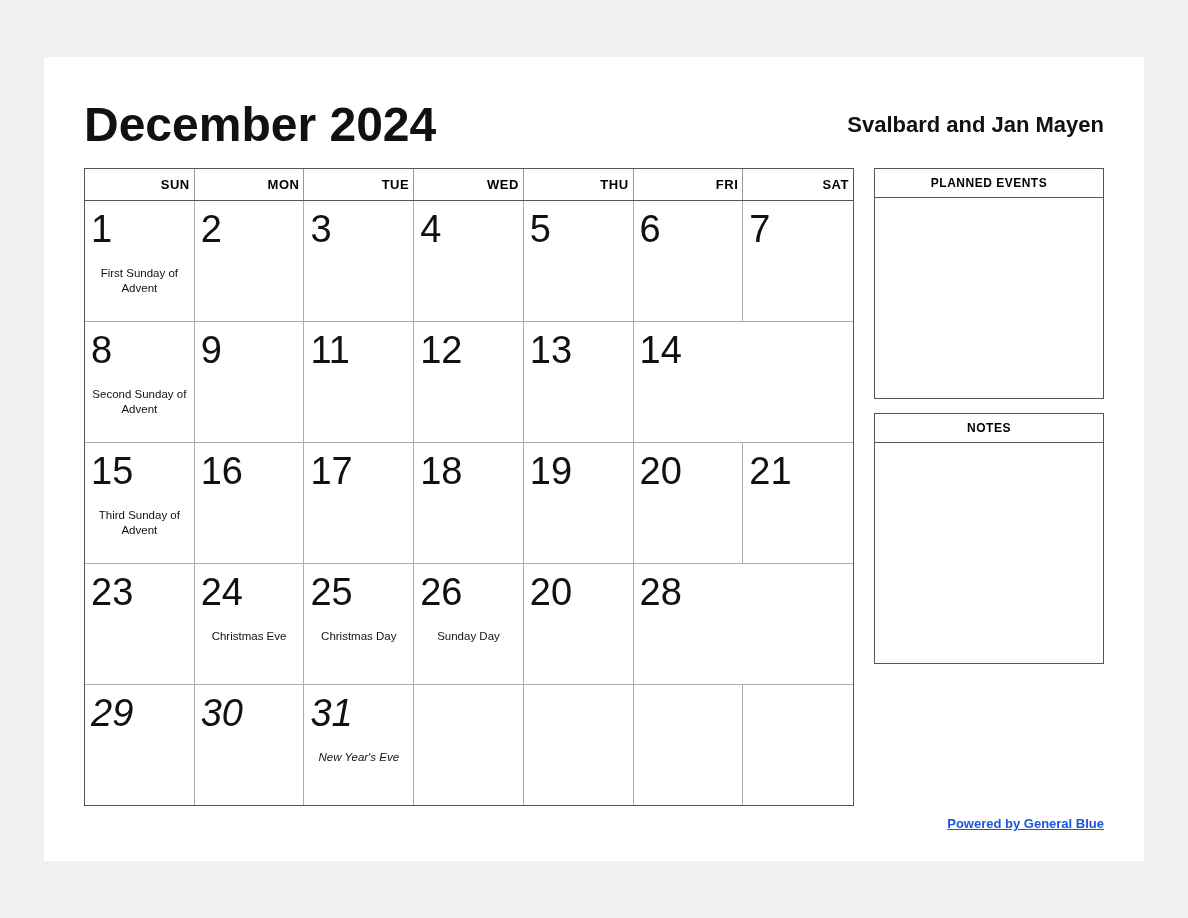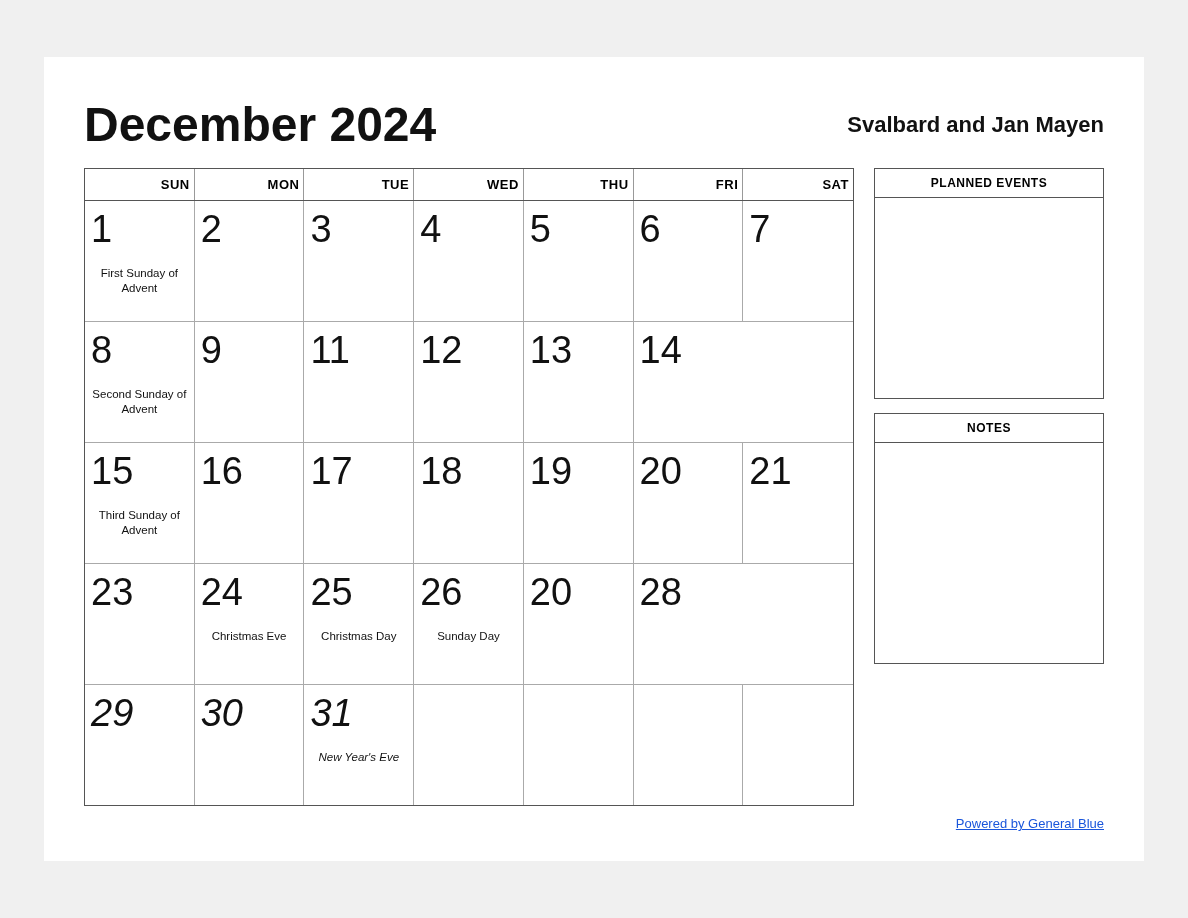--- a/index.html
+++ b/index.html
@@ -109,20 +109,21 @@
     }
     .sidebar-box-body {
       min-height: 200px;
       background: white;
     }
     .sidebar-box-body.notes { min-height: 220px; }
     .powered {
       text-align: right;
       margin-top: 10px;
       font-size: 13px;
+      font-weight: bold;
     }
     .powered a {
       color: #1a56db;
       text-decoration: underline;
     }
   </style>
 </head>
 <body>
 
 <div class="page">

